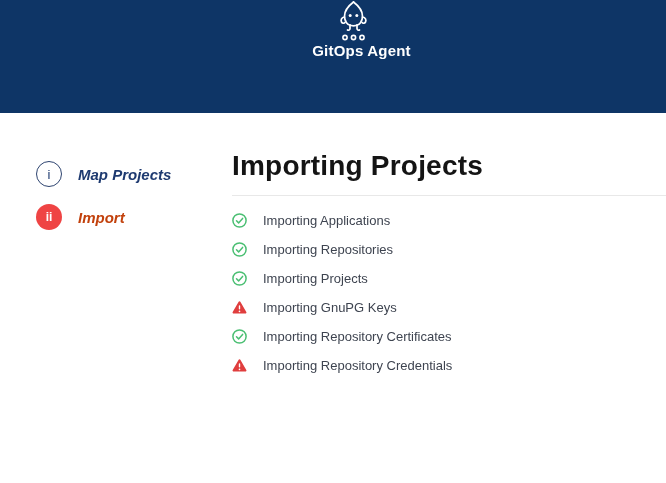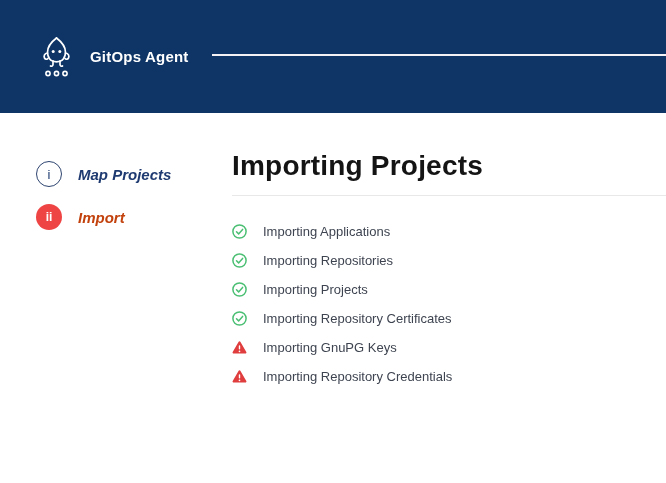--- a/index.html
+++ b/index.html
@@ -12,20 +12,21 @@
     overflow: hidden;
   }
 
   
   .header {
     position: absolute; top: 0; left: 0;
     width: 666px; height: 113px;
     background: #0e3566;
     display: flex; align-items: center;
     padding-left: 40px;
+    flex-direction: column;
   }
   .logo { width: 33px; height: 42px; flex: 0 0 auto; }
   .app-title {
     color: #ffffff;
     font-size: 15px; font-weight: 700;
     margin-left: 17px;
     letter-spacing: 0.2px;
     white-space: nowrap;
   }
   .header-line {
@@ -86,21 +87,21 @@
     line-height: 28px;
     letter-spacing: 0.2px;
   }
   .title-divider {
     margin-top: 15px;
     width: 434px; height: 1px;
     background: #e8e8e8;
   }
   .status-list {
     list-style: none;
-    margin-top: 21px;
+    margin-top: 10px;
   }
   .status-item {
     display: flex; align-items: center;
     height: 29px;
   }
   .status-icon {
     width: 15px; height: 15px;
     flex: 0 0 auto;
     display: block;
   }
@@ -170,39 +171,39 @@
 
   <li class="status-item success">
     <svg class="status-icon icon-success" viewBox="0 0 15 15" xmlns="http://www.w3.org/2000/svg">
       <circle cx="7.5" cy="7.5" r="6.6" stroke="#4bbf73" stroke-width="1.5" fill="none"></circle>
       <path d="M4.5 7.8 L6.6 9.9 L10.6 5.4" stroke="#4bbf73" stroke-width="1.5" fill="none" stroke-linecap="round" stroke-linejoin="round"></path>
     </svg>
 
     <span class="status-label">Importing Projects</span>
   </li>
 
-  <li class="status-item success">
-    <svg class="status-icon icon-success" viewBox="0 0 15 15" xmlns="http://www.w3.org/2000/svg">
-      <circle cx="7.5" cy="7.5" r="6.6" stroke="#4bbf73" stroke-width="1.5" fill="none"></circle>
-      <path d="M4.5 7.8 L6.6 9.9 L10.6 5.4" stroke="#4bbf73" stroke-width="1.5" fill="none" stroke-linecap="round" stroke-linejoin="round"></path>
-    </svg>
-
-    <span class="status-label">Importing Repository Certificates</span>
-  </li>
-
   <li class="status-item error">
 
     <svg class="status-icon icon-error" viewBox="0 0 15 15" xmlns="http://www.w3.org/2000/svg">
       <path d="M6.5 1.9 A1.15 1.15 0 0 1 8.5 1.9 L14.3 11.9 A1.15 1.15 0 0 1 13.3 13.6 L1.7 13.6 A1.15 1.15 0 0 1 0.7 11.9 Z" fill="#e03e3e"></path>
       <rect x="6.8" y="5.2" width="1.4" height="4.3" rx="0.7" fill="#ffffff"></rect>
       <circle cx="7.5" cy="11.3" r="0.85" fill="#ffffff"></circle>
     </svg>
     <span class="status-label">Importing GnuPG Keys</span>
   </li>
 
+  <li class="status-item success">
+    <svg class="status-icon icon-success" viewBox="0 0 15 15" xmlns="http://www.w3.org/2000/svg">
+      <circle cx="7.5" cy="7.5" r="6.6" stroke="#4bbf73" stroke-width="1.5" fill="none"></circle>
+      <path d="M4.5 7.8 L6.6 9.9 L10.6 5.4" stroke="#4bbf73" stroke-width="1.5" fill="none" stroke-linecap="round" stroke-linejoin="round"></path>
+    </svg>
+
+    <span class="status-label">Importing Repository Certificates</span>
+  </li>
+
   <li class="status-item error">
 
     <svg class="status-icon icon-error" viewBox="0 0 15 15" xmlns="http://www.w3.org/2000/svg">
       <path d="M6.5 1.9 A1.15 1.15 0 0 1 8.5 1.9 L14.3 11.9 A1.15 1.15 0 0 1 13.3 13.6 L1.7 13.6 A1.15 1.15 0 0 1 0.7 11.9 Z" fill="#e03e3e"></path>
       <rect x="6.8" y="5.2" width="1.4" height="4.3" rx="0.7" fill="#ffffff"></rect>
       <circle cx="7.5" cy="11.3" r="0.85" fill="#ffffff"></circle>
     </svg>
     <span class="status-label">Importing Repository Credentials</span>
   </li>
 </ul>

